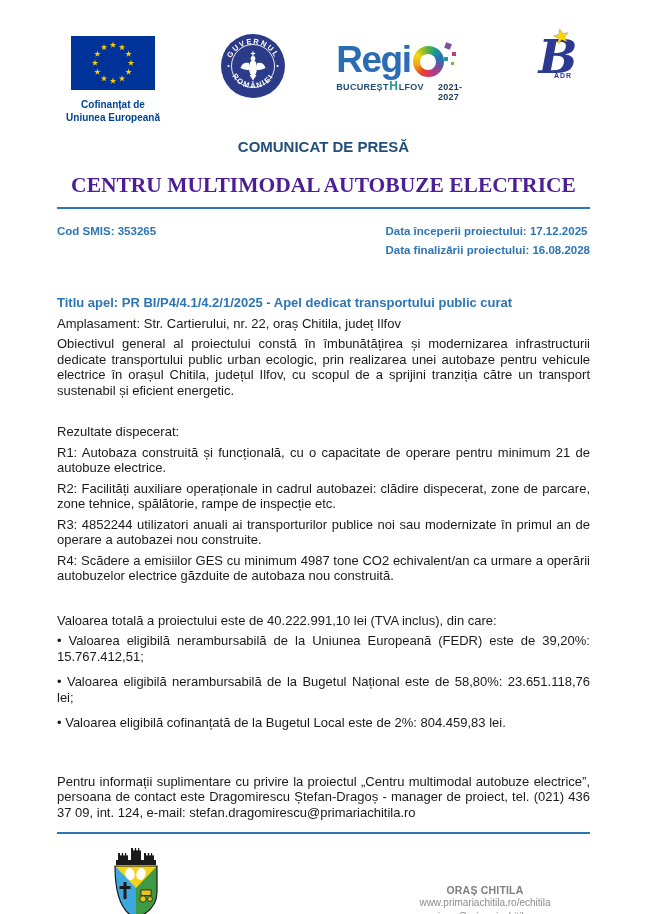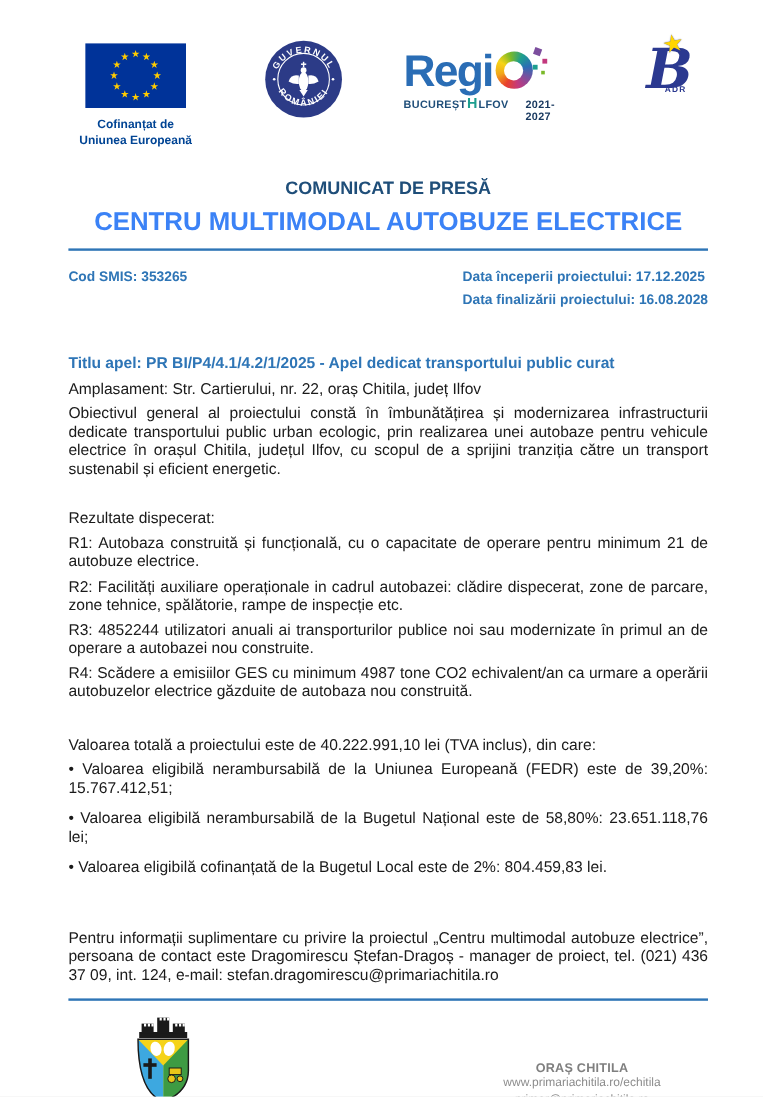--- a/index.html
+++ b/index.html
@@ -9,21 +9,21 @@
     position:relative;overflow:hidden;
   }
   
   .logos{display:flex;justify-content:space-between;align-items:flex-start;
          margin:30px 57px 0;height:102px;}
   .logo-eu{width:112px;text-align:center;}
   .eu-flag{width:84px;height:54px;margin:6px auto 0;display:block;}
   .eu-caption{font-size:10px;font-weight:bold;color:#004494;line-height:13px;margin-top:8px;}
   .logo-gov{margin-top:2px;}
   .logo-regio{margin-top:13px;width:140px;}
-  .regio-word{display:flex;align-items:flex-start;font-weight:bold;font-size:37px;
+  .regio-word{display:flex;align-items:flex-end;font-weight:bold;font-size:37px;
               line-height:34px;color:#2A6DB5;letter-spacing:-1.5px;position:relative;}
   .regio-o{width:31px;height:31px;border-radius:50%;margin-left:2px;position:relative;
            background:conic-gradient(from 210deg,#E8412C,#F2A71B,#F7D417,#7AB929,#1D9E8F,#2A6DB5,#7C4E9E,#C3397E,#E8412C);}
   .regio-o::after{content:"";position:absolute;inset:7.5px;background:#fff;border-radius:50%;}
   .regio-px{position:absolute;display:block;}
   .px1{width:6px;height:6px;background:#7C4E9E;right:-7px;top:-3px;transform:rotate(20deg);}
   .px2{width:4px;height:4px;background:#C3397E;right:-12px;top:6px;}
   .px3{width:4px;height:4px;background:#1D9E8F;right:-4px;top:11px;}
   .px4{width:3px;height:3px;background:#7AB929;right:-10px;top:16px;}
   .regio-sub{display:flex;align-items:baseline;font-weight:bold;font-size:9px;
@@ -31,22 +31,22 @@
   .regio-sep{color:#1D9E8F;font-size:12px;margin:0 0.5px;}
   .regio-years{margin-left:14px;color:#17375E;}
   .logo-badr{width:64px;position:relative;margin-top:4px;text-align:center;}
   .badr-b{font-family:"DejaVu Serif",serif;font-style:italic;font-weight:bold;
           font-size:46px;line-height:46px;color:#2B3990;}
   .badr-star{position:absolute;top:-10px;left:26px;font-size:20px;color:#FFD500;
              text-shadow:0 0 1px #2B3990;transform:rotate(-12deg);font-style:normal;}
   .badr-label{font-size:7px;font-weight:bold;color:#2B3990;letter-spacing:1px;
               margin-top:-8px;margin-left:10px;}
   
-  .kicker{text-align:center;font-size:15px;font-weight:bold;color:#1F4E79;margin-top:17px;}
-  .main-title{text-align:center;font-size:21.5px;font-weight:bold;color:#3b82f6;margin-top:7px;}
+  .kicker{text-align:center;font-size:15px;font-weight:bold;color:#1F4E79;margin-top:6px;}
+  .main-title{text-align:center;font-size:21.5px;font-weight:bold;color:#4c1d95;margin-top:18px;font-family:Liberation Serif, serif;}
   .doc-date{text-align:center;font-size:12.5px;font-weight:bold;color:#17375E;margin-top:5px;}
   .rule{height:2px;background:#2E75B6;margin:9px 57px 0;}
   
   .meta{display:flex;justify-content:space-between;margin:13px 57px 0;
         font-size:11.5px;font-weight:bold;color:#2E75B6;line-height:19px;}
   .meta-right{}
   
   .body{margin:35px 57px 0;font-size:13px;line-height:15.5px;}
   .body p{margin:0 0 5px;text-align:justify;}
   .blue-bold{color:#2E75B6;font-weight:bold;}

